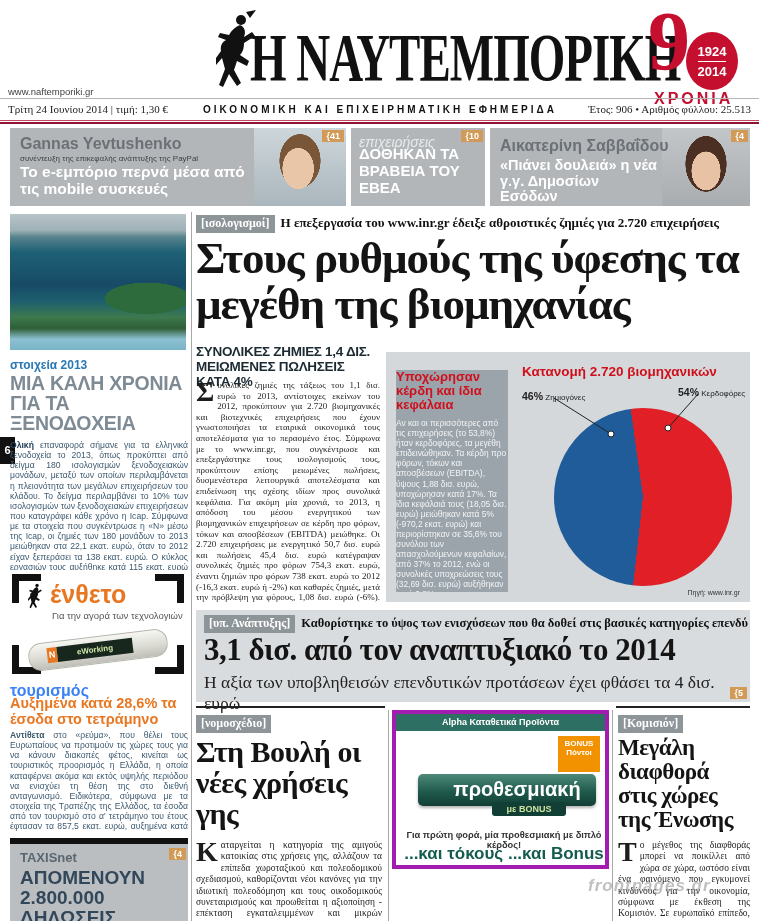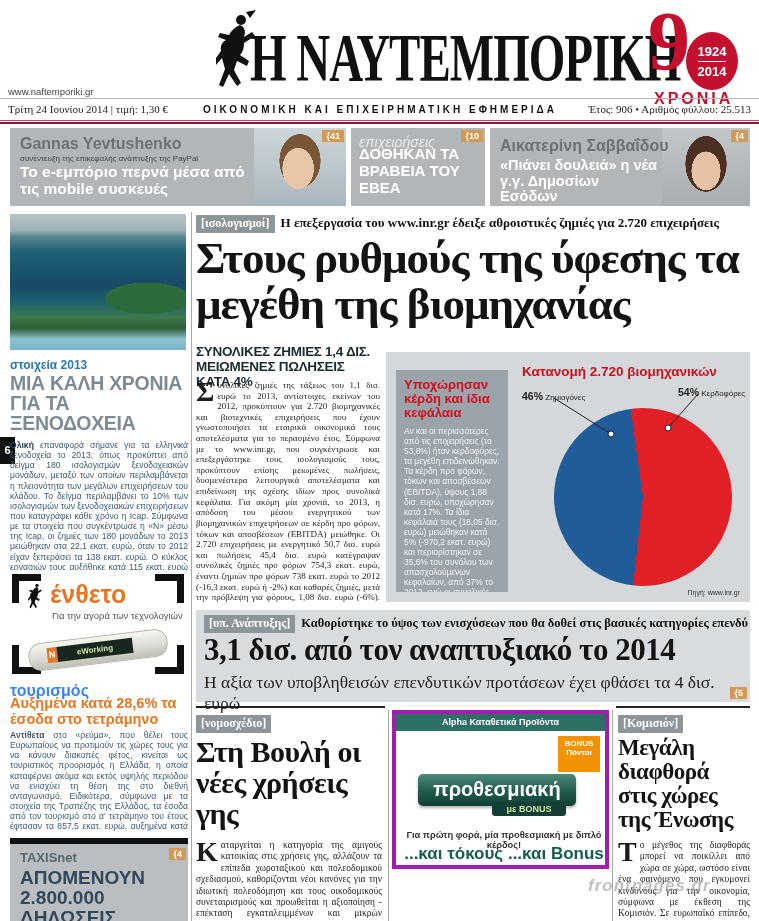--- a/index.html
+++ b/index.html
@@ -96,21 +96,21 @@
      font-weight:bold;font-size:45px;line-height:1.02;color:#141414;letter-spacing:-1px;}
   .lead-subhead{left:196px;top:344px;width:184px;font-size:13.5px;font-weight:bold;
      color:#1c2b33;line-height:1.12;letter-spacing:-0.3px;}
   .lead-body{left:196px;top:380px;width:184px;height:222px;overflow:hidden;
      font-family:"Liberation Serif",serif;font-size:9px;line-height:1.18;color:#1d1d1d;text-align:justify;}
   .dropcap{float:left;font-family:"Liberation Serif",serif;font-size:28px;line-height:23px;
      padding-right:3px;font-weight:bold;}
   
   .chart-box{left:386px;top:352px;width:364px;height:250px;background:#d4d8da;}
   .chart-info{position:absolute;left:10px;top:18px;width:112px;height:222px;background:#9ba4ab;
-     padding:8px;box-sizing:border-box;overflow:hidden;}
+     box-sizing:border-box;overflow:hidden;}
   .chart-info-head{color:#d10f1c;font-weight:bold;font-size:13px;line-height:1.08;margin-bottom:6px;}
   .chart-info-body{color:#f2f4f5;font-size:8.4px;line-height:1.2;}
   .chart-title{position:absolute;left:136px;top:12px;font-size:13.5px;font-weight:bold;color:#d10f1c;}
   .pie{position:absolute;left:168px;top:56px;width:178px;height:178px;border-radius:50%;}
   .pie-label{position:absolute;font-size:8px;color:#222;}
   .pie-label b{font-size:10.5px;}
   .pl-left{left:136px;top:38px;} .pl-right{left:292px;top:34px;}
   .chart-lines{position:absolute;left:130px;top:30px;width:230px;height:70px;}
   .chart-source{position:absolute;right:10px;bottom:6px;font-size:7px;color:#333;}
   
@@ -142,21 +142,21 @@
      box-sizing:border-box;overflow:hidden;}
   .ad-header{position:absolute;left:0;top:0;width:100%;height:17px;background:#2e6f63;color:#fff;
      font-size:9px;font-weight:bold;text-align:center;line-height:17px;}
   .ad-bonus{position:absolute;right:5px;top:22px;width:42px;height:36px;background:#f39200;
      color:#fff;font-size:8px;font-weight:bold;text-align:center;padding-top:4px;box-sizing:border-box;line-height:1.1;}
   .ad-brand{position:absolute;left:0;top:32px;width:170px;text-align:center;font-size:22px;
      letter-spacing:5px;color:#8e959a;font-weight:bold;}
   .ad-banner{position:absolute;left:22px;top:60px;width:158px;height:32px;border-radius:5px;
      background:linear-gradient(180deg,#4e8a7a 0%,#1f5a4c 55%,#123f35 100%);
      color:#fff;font-size:20px;font-weight:bold;text-align:center;line-height:30px;
-     box-shadow:0 2px 3px rgba(0,0,0,.3);}
+     box-shadow:0 2px 3px rgba(0,0,0,.3);padding-left:20px;}
   .ad-banner-sub{position:absolute;left:96px;top:88px;width:74px;height:14px;background:#123f35;
      border-radius:3px;color:#cfe3a0;font-size:9px;font-weight:bold;text-align:center;line-height:14px;}
   .ad-tagline{position:absolute;left:4px;top:116px;width:208px;text-align:center;font-size:9.3px;
      font-weight:bold;color:#333;}
   .ad-slogan{position:absolute;left:0;top:130px;width:216px;text-align:center;font-size:17px;
      font-weight:bold;color:#145c4e;}
   .ad-footnote{position:absolute;left:4px;top:155px;width:208px;text-align:center;font-size:5.6px;color:#666;}
   .ad-sep{position:absolute;left:0;top:168px;width:100%;height:1px;background:#9cc2b8;}
   .ad-bankrow{position:absolute;left:10px;top:178px;width:196px;height:24px;}
   .ad-banklogo{position:absolute;left:0;top:0;}

